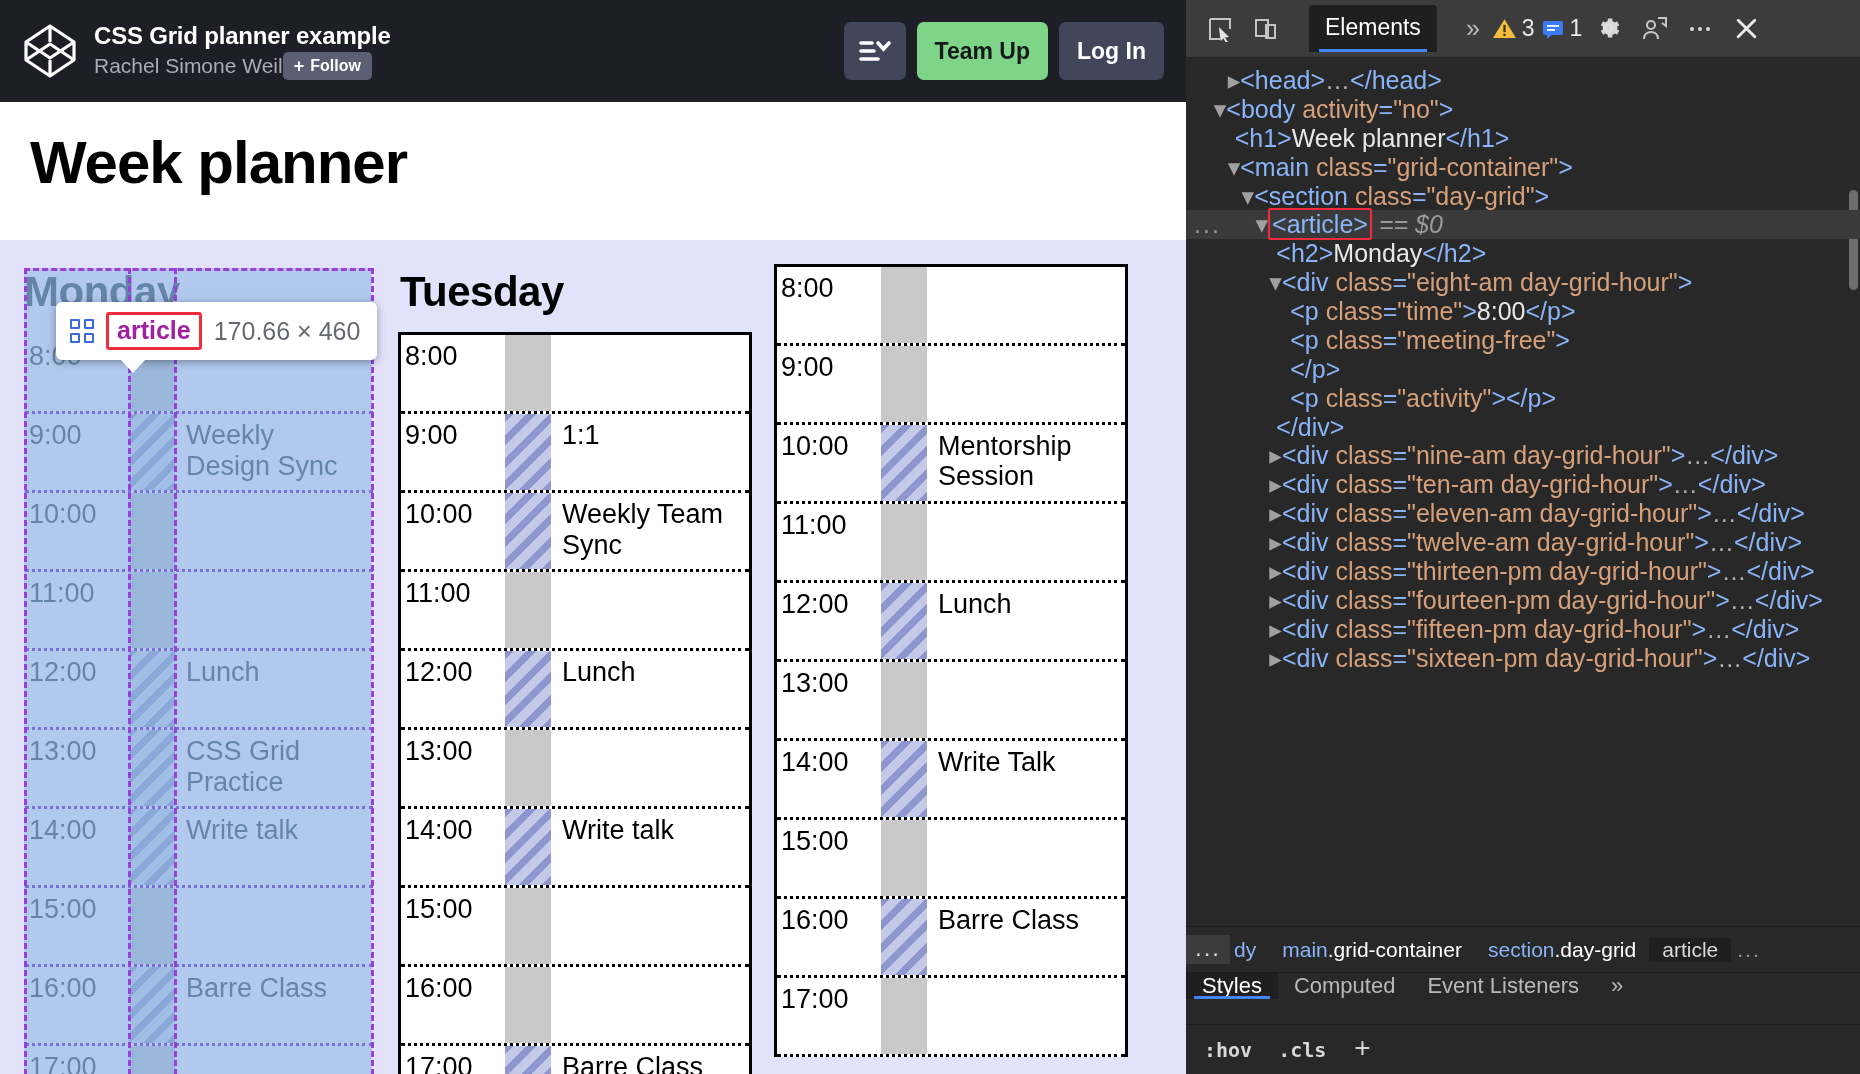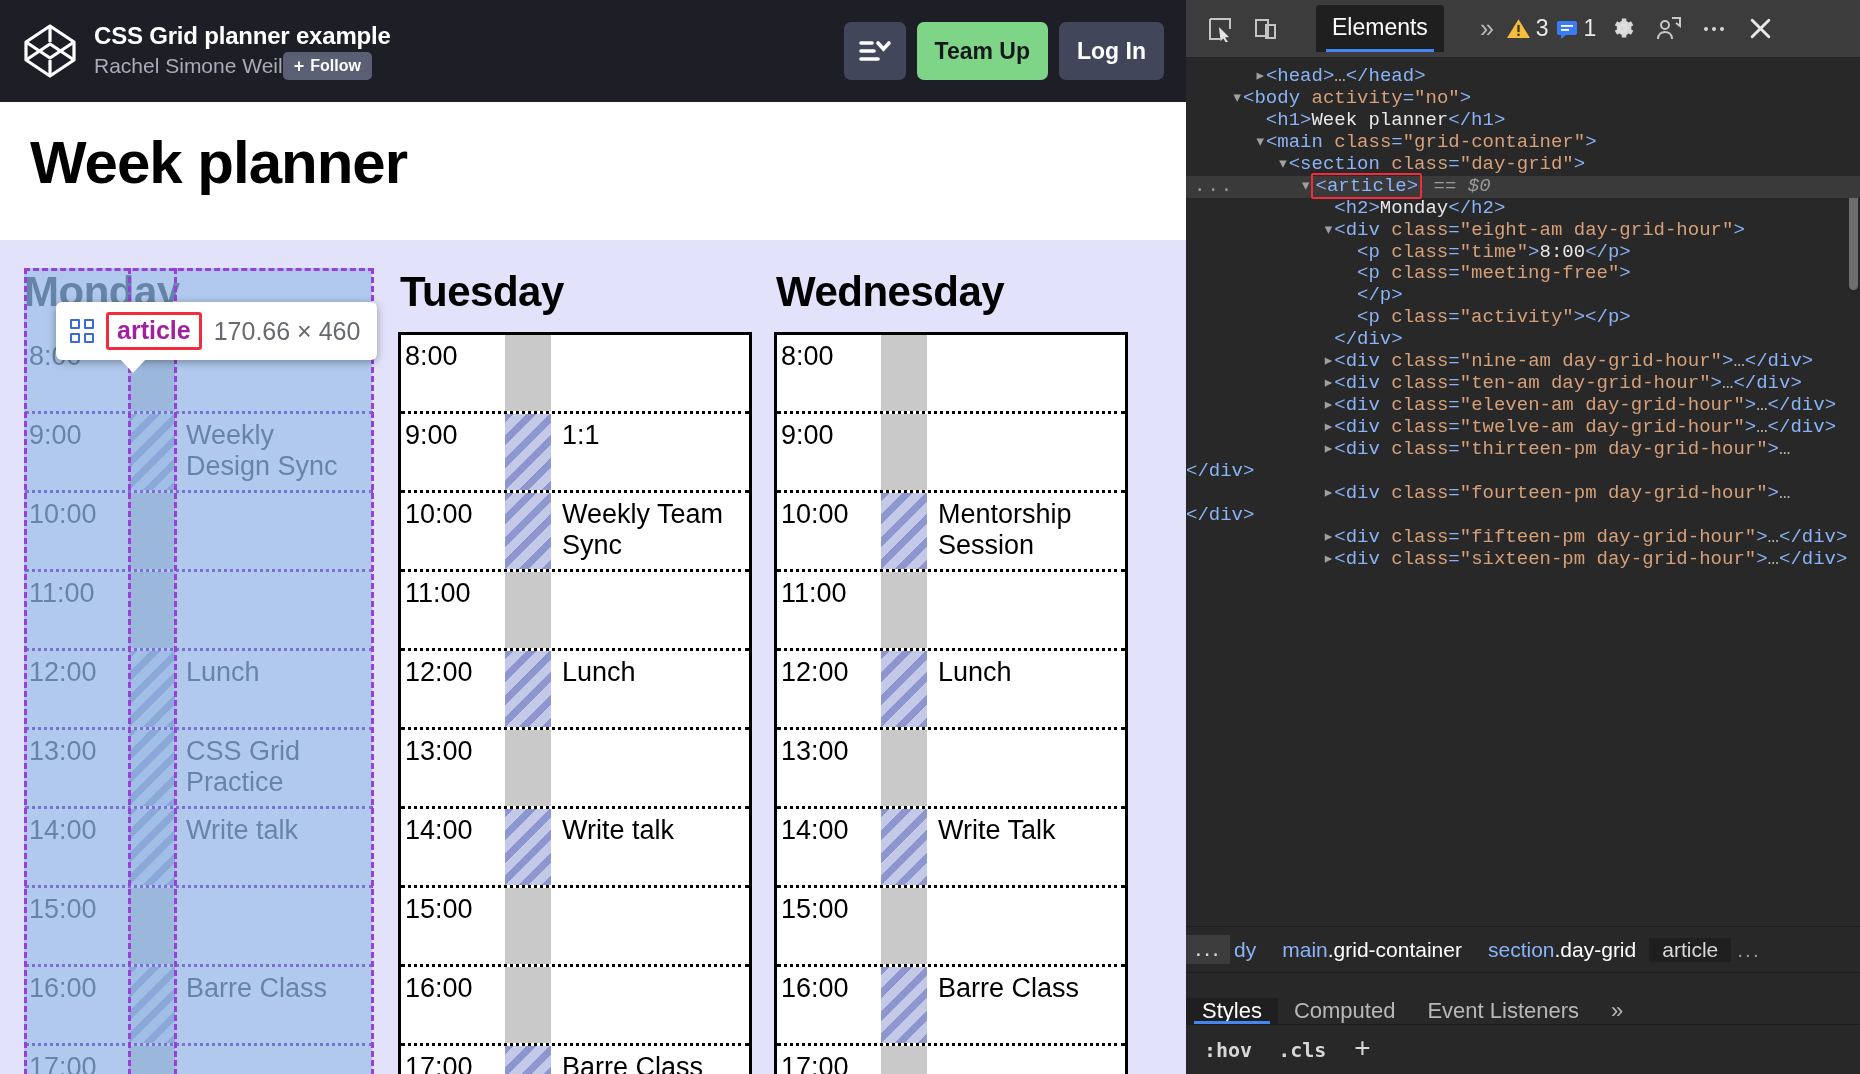--- a/index.html
+++ b/index.html
@@ -160,34 +160,34 @@
     padding: 0 10px 0 14px; gap: 6px; flex: 0 0 auto;
     border-bottom: 1px solid #232323;
   }
   .dt-ibtn {
     width: 40px; height: 40px; display: flex; align-items: center;
     justify-content: center; border-radius: 4px; cursor: pointer; background: none; border: none;
   }
   .dt-tab-elements {
     background: #1f1f1f; color: #fff; font-size: 23px; padding: 9px 16px 11px;
     border-radius: 4px 4px 0 0; position: relative; cursor: pointer;
-    margin: 0 24px; white-space: nowrap;
+    margin: 0 17px; white-space: nowrap;
   }
   .dt-tab-elements::after {
     content: ""; position: absolute; left: 10px; right: 10px; bottom: 0; height: 3px;
     background: #4387f4;
   }
   .dt-chev { color: #b8b8b8; font-size: 25px; padding: 0 6px; cursor: pointer; }
   .dt-badge { display: flex; align-items: center; gap: 5px; cursor: pointer; }
   .dt-badge .count { font-size: 23px; color: #eaeaea; }
 
   
   .dt-dom {
     flex: 1 1 auto; overflow: hidden; position: relative;
-    font-family: Liberation Mono, monospace; font-size: 19px; line-height: 1.155;
+    font-family: Liberation Sans, sans-serif; font-size: 25px; line-height: 1.155;
     padding: 8px 0 0 0; background: #282828;
   }
   .dom-line { padding: 0 8px 0 0; white-space: pre-wrap; position: relative; }
   .tw { color: #a0a0a0; }
   .tag { color: #8ab4f8; }
   .attr { color: #d6a07a; }
   .val { color: #d6a07a; }
   .txt { color: #e8e8e8; }
   .punc { color: #8ab4f8; }
   .ellip { color: #b0b0b0; }
@@ -217,21 +217,21 @@
   .crumb {
     padding: 0 13px; cursor: pointer; color: #8ab4f8;
   }
   .crumb.cut { color: #8ab4f8; padding-left: 4px; }
   .crumb .cls { color: #ffffff; }
   .crumb.active { background: #1f1f1f; color: #d8d8d8; }
   .crumb-tail { color: #9a9a9a; letter-spacing: 2px; padding-left: 6px; }
 
   
   .dt-styles-tabs {
-    height: 52px; background: #282828; display: flex; align-items: flex-end;
+    height: 52px; background: #282828; display: flex; align-items: flex-start;
     flex: 0 0 auto; border-top: 1px solid #1d1d1d;
   }
   .st-tab {
     display: flex; align-items: center; padding: 0 16px; font-size: 22px;
     color: #b8b8b8; cursor: pointer; position: relative;
   }
   .st-tab.active { background: #1f1f1f; color: #ffffff; }
   .st-tab.active::after {
     content: ""; position: absolute; left: 8px; right: 8px; bottom: 0; height: 3px; background: #4387f4;
   }
@@ -410,21 +410,20 @@
                   <div class="activity"></div>
                 </div>
                 <div class="hour">
                   <div class="time">17:00</div>
                   <div class="meeting-free busy"></div>
                   <div class="activity">Barre Class</div>
                 </div>
               </div>
             </div>
             <div class="day-col">
-              <div class="day-name">Wednesday</div>
               <div class="hours">
                 <div class="hour">
                   <div class="time">8:00</div>
                   <div class="meeting-free"></div>
                   <div class="activity"></div>
                 </div>
                 <div class="hour">
                   <div class="time">9:00</div>
                   <div class="meeting-free"></div>
                   <div class="activity"></div>

